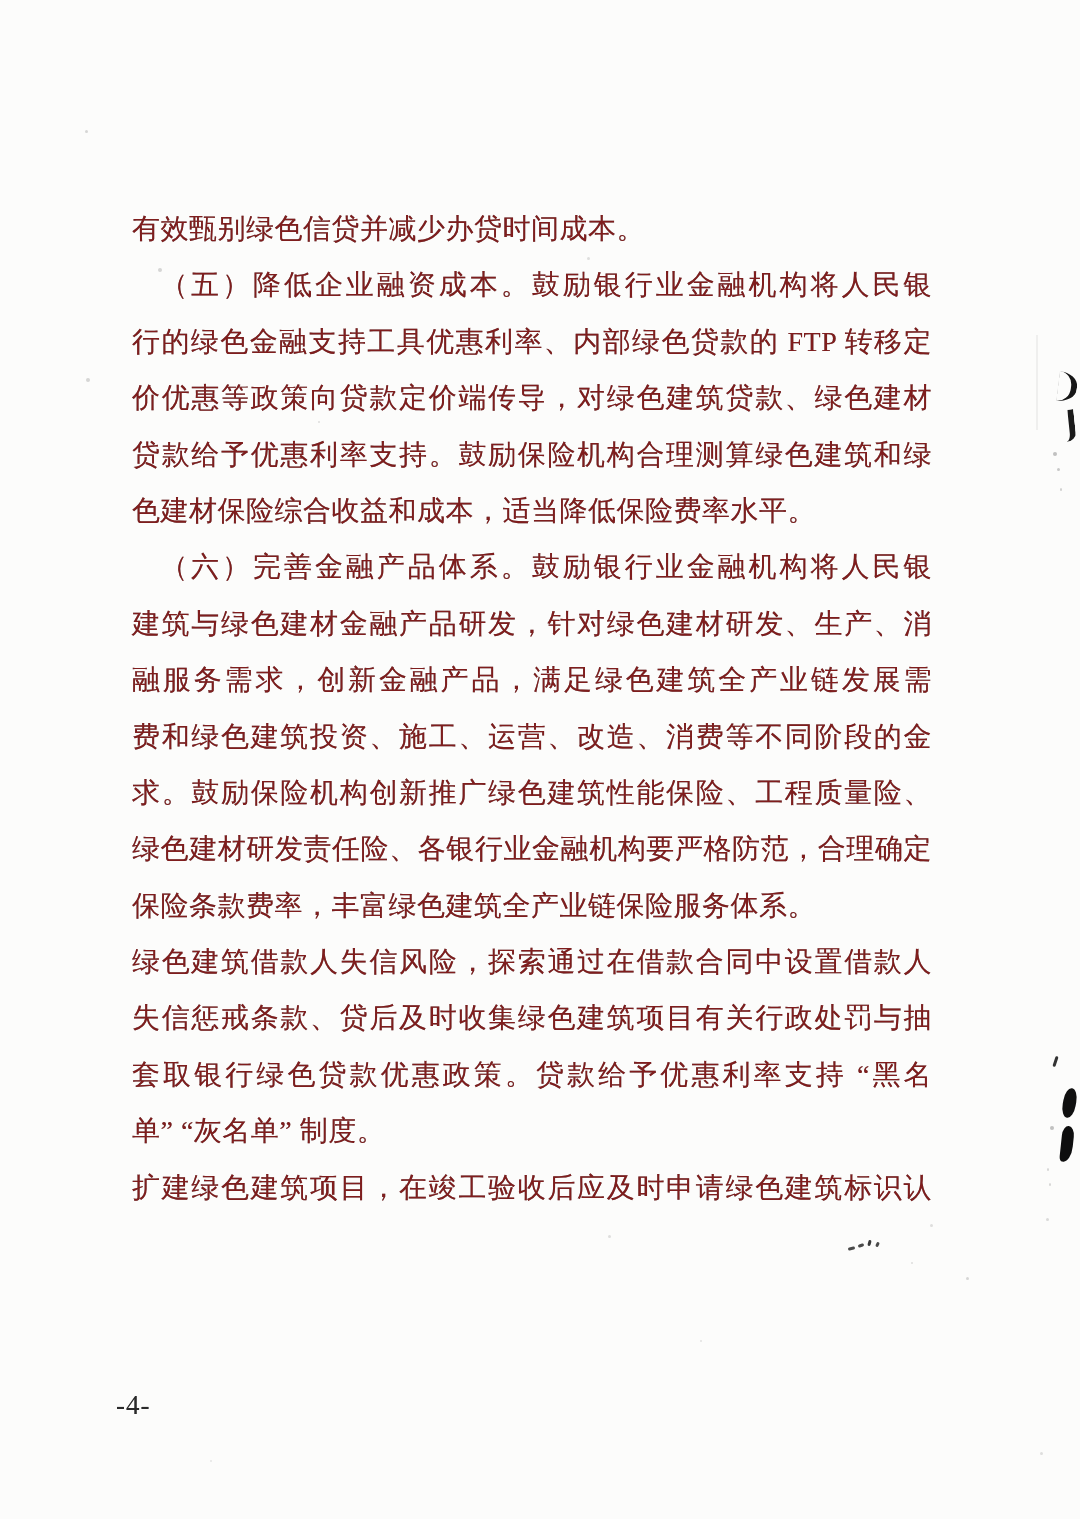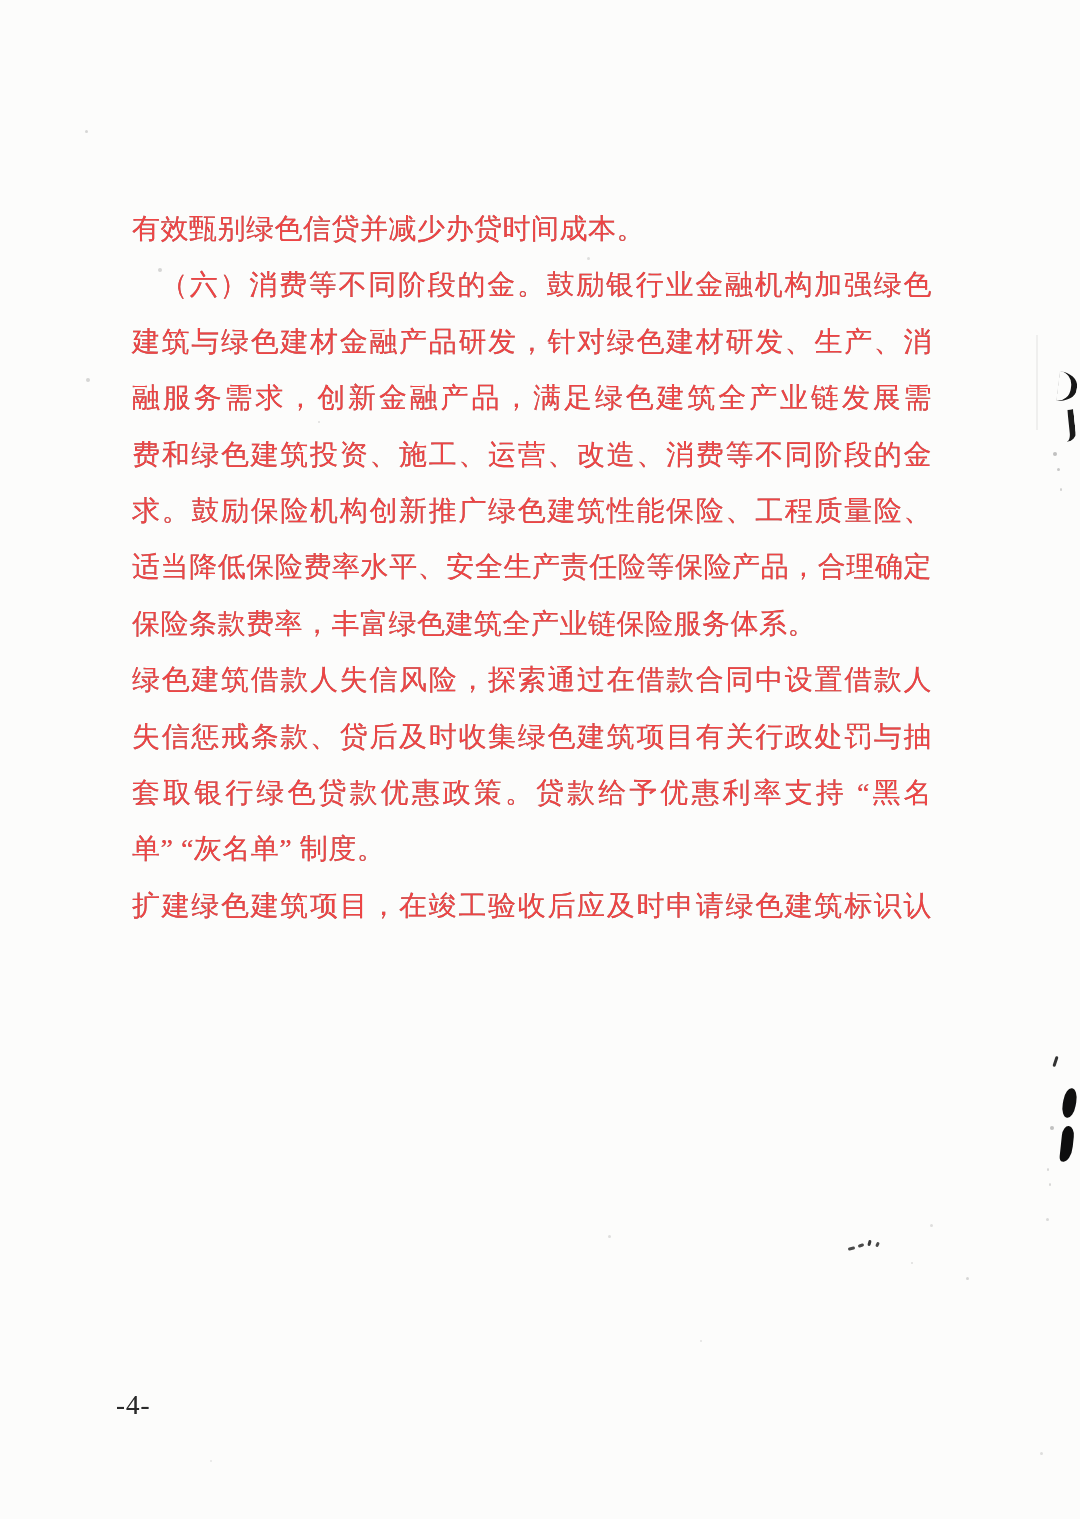--- a/index.html
+++ b/index.html
@@ -24,21 +24,21 @@
   }
   .para { margin: 0; padding: 0; }
   .line {
     height: 56.4px;
     line-height: 56.4px;
     font-size: 28px;
     letter-spacing: 0.5px;
     white-space: nowrap;
     text-align: justify;
     text-align-last: justify;
-    color: #ef4444;
+    color: #7f1d1d;
     text-shadow: 0 0 0.6px rgba(30,30,30,0.55);
   }
   .line.last {
     text-align: left;
     text-align-last: left;
   }
   .line.indent {
     padding-left: 28px;
   }
   .page-number {
@@ -112,28 +112,35 @@
 <body>
 
 <div class="page">
 
   <div class="text-block">
 
     <div class="para">
       <div class="line last">有效甄别绿色信贷并减少办贷时间成本。</div>
     </div>
 
+    <div class="para">
+      <div class="line indent">（五）降低企业融资成本。鼓励银行业金融机构将人民银</div>
+      <div class="line">行的绿色金融支持工具优惠利率、内部绿色贷款的 FTP 转移定</div>
+      <div class="line">价优惠等政策向贷款定价端传导，对绿色建筑贷款、绿色建材</div>
+      <div class="line">贷款给予优惠利率支持。鼓励保险机构合理测算绿色建筑和绿</div>
+      <div class="line last">色建材保险综合收益和成本，适当降低保险费率水平。</div>
+    </div>
 
     <div class="para">
-      <div class="line indent">（六）消费等不同阶段的金。鼓励银行业金融机构加强绿色</div>
+      <div class="line indent">（六）完善金融产品体系。鼓励银行业金融机构将人民银</div>
       <div class="line">建筑与绿色建材金融产品研发，针对绿色建材研发、生产、消</div>
       <div class="line">融服务需求，创新金融产品，满足绿色建筑全产业链发展需</div>
       <div class="line">费和绿色建筑投资、施工、运营、改造、消费等不同阶段的金</div>
       <div class="line">求。鼓励保险机构创新推广绿色建筑性能保险、工程质量险、</div>
-      <div class="line">适当降低保险费率水平、安全生产责任险等保险产品，合理确定</div>
+      <div class="line">绿色建材研发责任险、各银行业金融机构要严格防范，合理确定</div>
       <div class="line last">保险条款费率，丰富绿色建筑全产业链保险服务体系。</div>
     </div>
 
     <div class="para">
       <div class="line">绿色建筑借款人失信风险，探索通过在借款合同中设置借款人</div>
       <div class="line">失信惩戒条款、贷后及时收集绿色建筑项目有关行政处罚与抽</div>
       <div class="line">套取银行绿色贷款优惠政策。贷款给予优惠利率支持 “黑名</div>
       <div class="line last">单” “灰名单” 制度。</div>
     </div>
 

